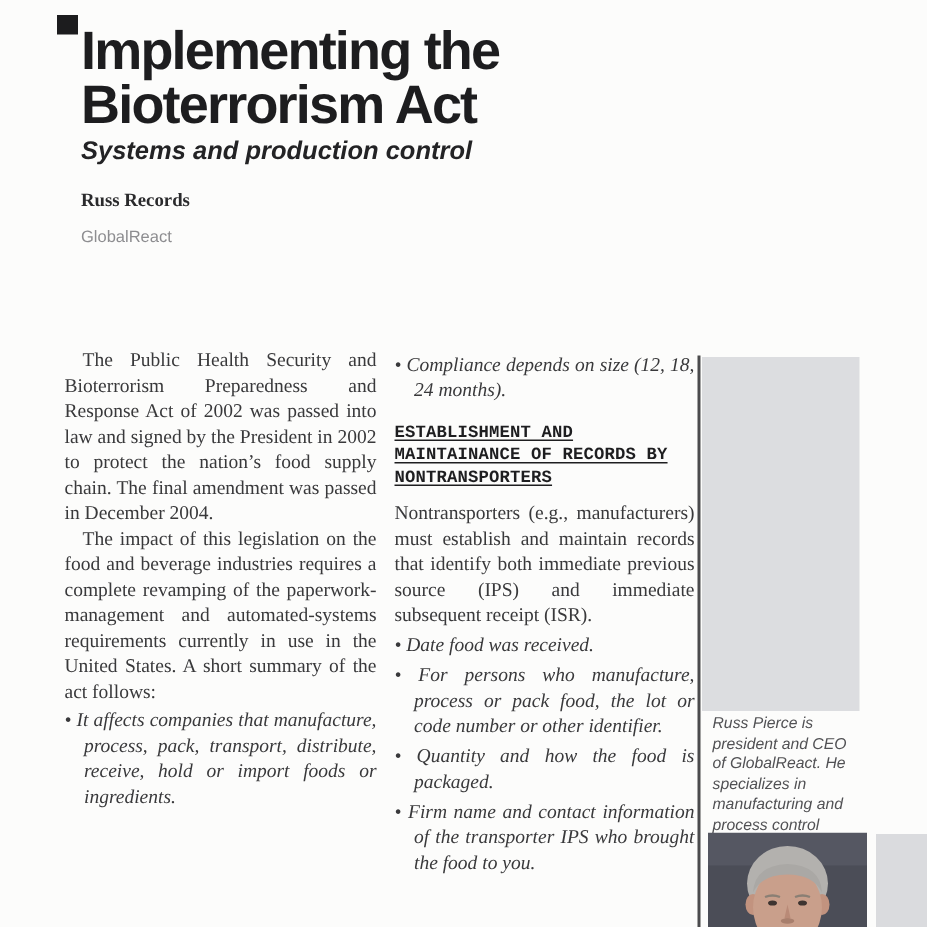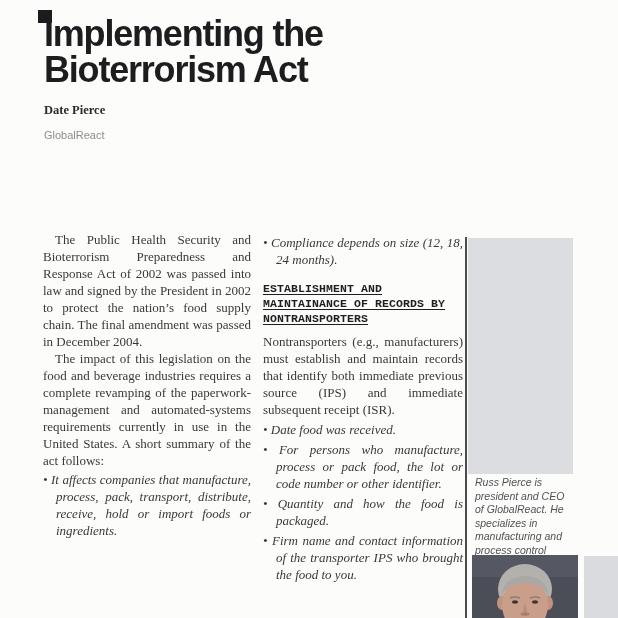--- a/index.html
+++ b/index.html
@@ -6,21 +6,21 @@
   body {
     width:618px; height:618px; overflow:hidden;
     background:#fbfbfa;
     font-family:"Liberation Serif", serif;
     position:relative;
   }
   .page { position:absolute; inset:0; background:#fcfcfb; }
 
   
   .page-marker { position:absolute; left:38px; top:10px; width:14px; height:13px; background:#1c1c1e; }
-  .header { position:absolute; left:44px; top:16px; width:540px; }
+  .header { position:absolute; left:54px; top:16px; width:540px; }
   .title {
     font-family:"Liberation Sans", sans-serif;
     font-weight:bold; font-size:36px; line-height:36px;
     letter-spacing:-1.2px; color:#1d1d1f;
   }
   .subtitle {
     font-family:"Liberation Sans", sans-serif;
     font-weight:bold; font-style:italic;
     font-size:17px; line-height:20px; color:#232325; margin-top:3px;
   }
@@ -76,21 +76,22 @@
 
 <div class="page">
 
   <div class="page-marker"></div>
 
   <div class="header">
     <div class="title">
       <div>Implementing the</div>
       <div>Bioterrorism Act</div>
     </div>
-    <div class="author">Date Pierce</div>
+    <div class="subtitle">Systems and production control</div>
+    <div class="author">Russ Records</div>
     <div class="affiliation">GlobalReact</div>
   </div>
 
   <section class="col col1">
     <p class="body-p indent">The Public Health Security and Bioterrorism Preparedness and Response Act of 2002 was passed into law and signed by the President in 2002 to protect the nation’s food supply chain. The final amendment was passed in December 2004.</p>
     <p class="body-p indent">The impact of this legislation on the food and beverage industries requires a complete revamping of the paperwork-management and automated-systems requirements currently in use in the United States. A short summary of the act follows:</p>
     <p class="bullet">It affects companies that manufacture, process, pack, transport, distribute, receive, hold or import foods or ingredients.</p>
 
   </section>
 

